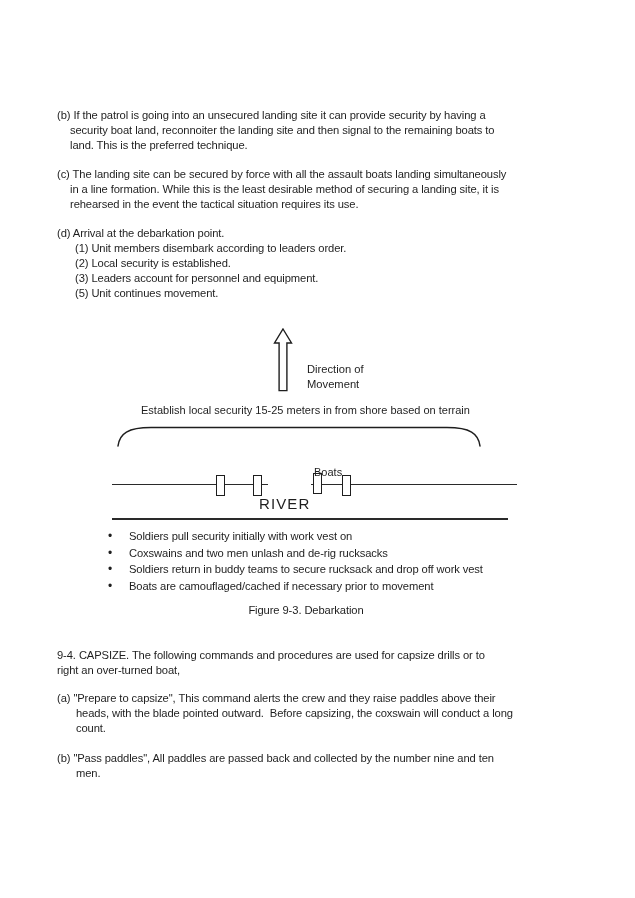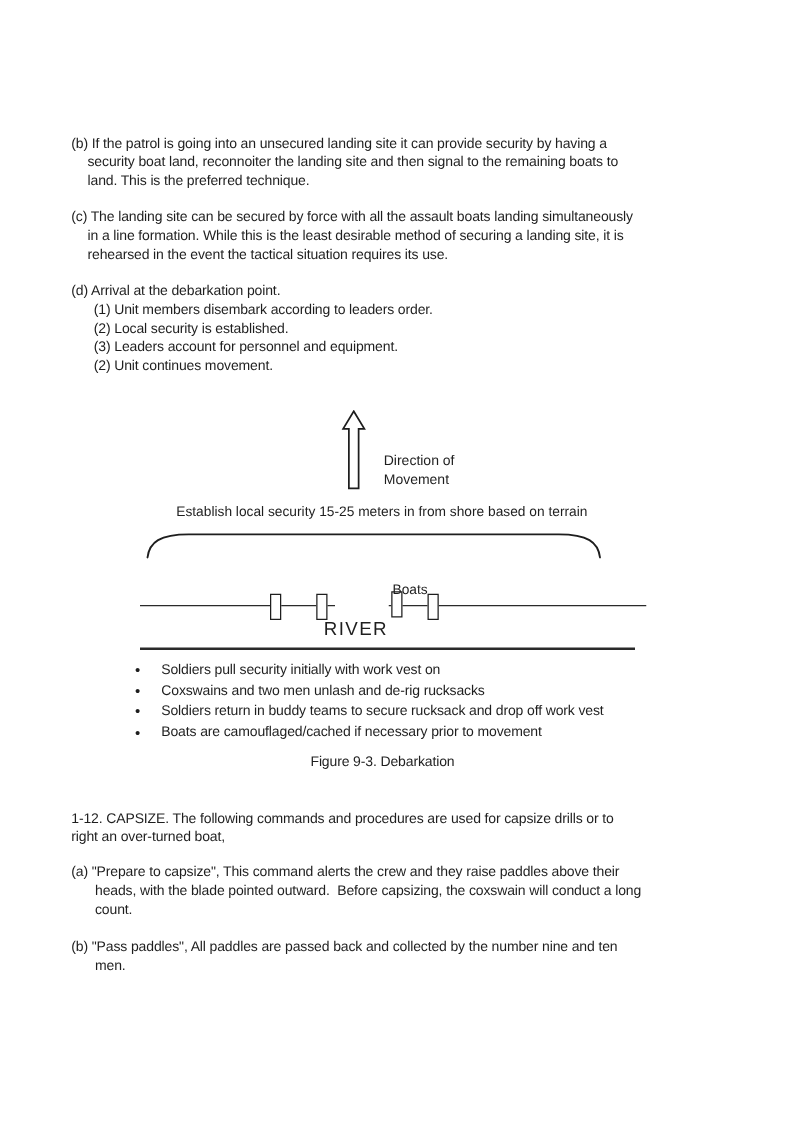--- a/index.html
+++ b/index.html
@@ -57,21 +57,21 @@
     <div class="ln"><span>(c)</span> <span>The landing site can be secured by force with all the assault boats landing simultaneously</span></div>
     <div class="ln cont">in a line formation. While this is the least desirable method of securing a landing site, it is</div>
     <div class="ln cont">rehearsed in the event the tactical situation requires its use.</div>
   </div>
 
   <div class="abs hpara" style="left:57px; top:226px;">
     <div class="ln"><span>(d)</span> <span>Arrival at the debarkation point.</span></div>
     <div class="ln item">(1) Unit members disembark according to leaders order.</div>
     <div class="ln item">(2) Local security is established.</div>
     <div class="ln item">(3) Leaders account for personnel and equipment.</div>
-    <div class="ln item">(2) Unit continues movement.</div>
+    <div class="ln item">(5) Unit continues movement.</div>
   </div>
 
   <svg class="abs" style="left:273px; top:328px;" width="20" height="64" viewBox="0 0 20 64">
     <path d="M10 1 L18.5 15 L13.9 15 L13.9 62.6 L6.1 62.6 L6.1 15 L1.5 15 Z" fill="#ffffff" stroke="#1e1e1e" stroke-width="1.4"></path>
   </svg>
 
   <div class="abs" style="left:307px; top:362px; letter-spacing:0;">
     <div class="ln" style="white-space:pre;">Direction of</div>
     <div class="ln" style="white-space:pre;">Movement</div>
   </div>
@@ -111,21 +111,21 @@
       </div>
     <div class="brow">
         <span class="dot">•</span>
         <span class="btext">Boats are camouflaged/cached if necessary prior to movement</span>
       </div>
   </div>
 
   <div class="abs center-line" style="left:0; top:603px; width:612px;"><b>Figure 9-3</b><span>. Debarkation</span></div>
 
   <div class="abs hpara" style="left:57px; top:648px;">
-    <div class="ln"><b>1-12. CAPSIZE.</b><span> The following commands and procedures are used for capsize drills or to</span></div>
+    <div class="ln"><b>9-4. CAPSIZE.</b><span> The following commands and procedures are used for capsize drills or to</span></div>
     <div class="ln">right an over-turned boat,</div>
   </div>
 
   <div class="abs hpara capsize" style="left:57px; top:691px;">
     <div class="ln"><span>(a)</span> <span>"Prepare to capsize", This command alerts the crew and they raise paddles above their</span></div>
     <div class="ln cont">heads, with the blade pointed outward.  Before capsizing, the coxswain will conduct a long</div>
     <div class="ln cont">count.</div>
   </div>
 
   <div class="abs hpara capsize" style="left:57px; top:751px;">

